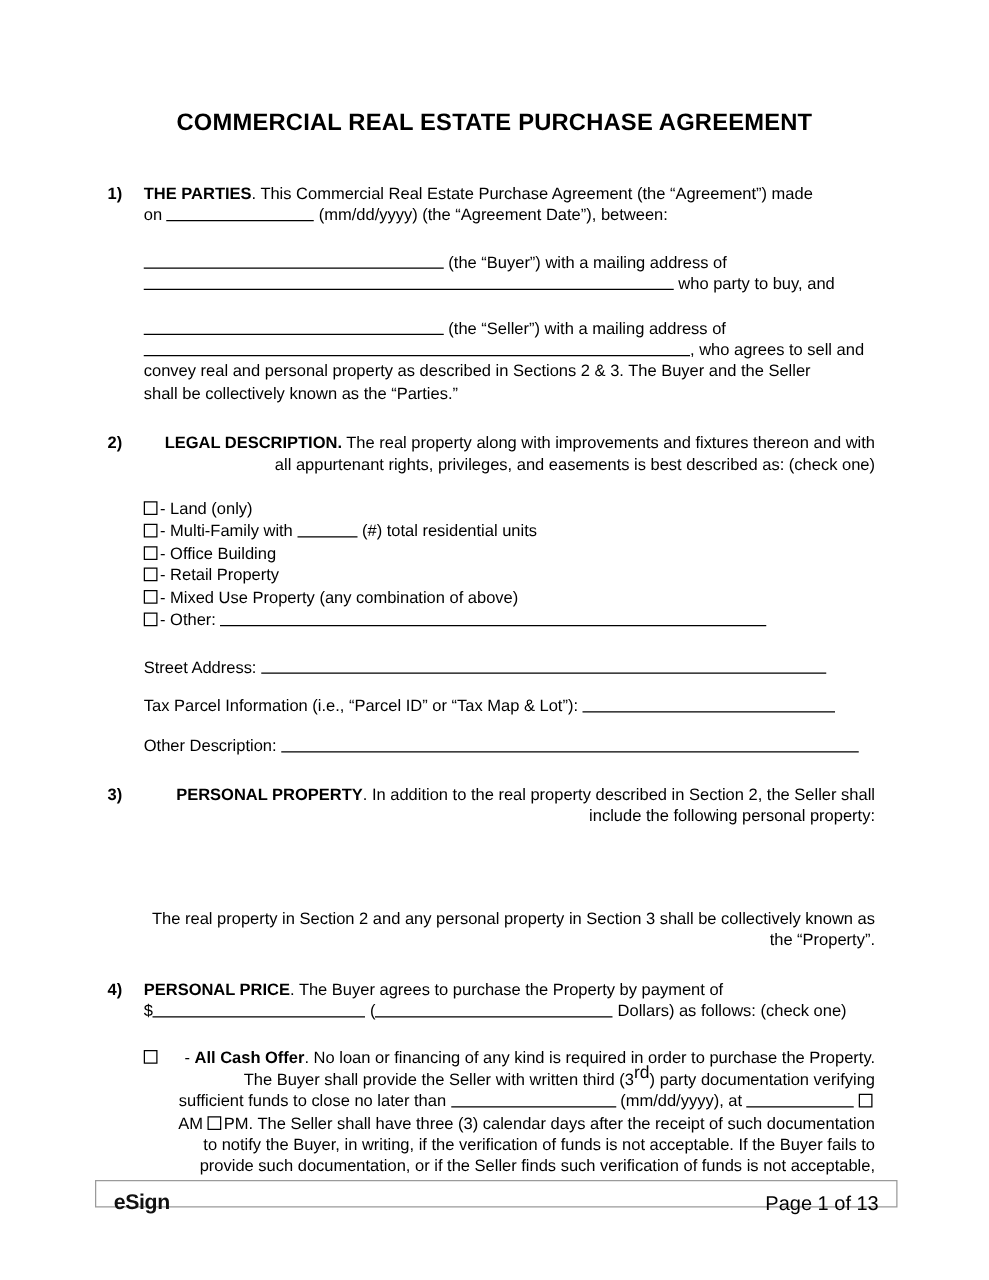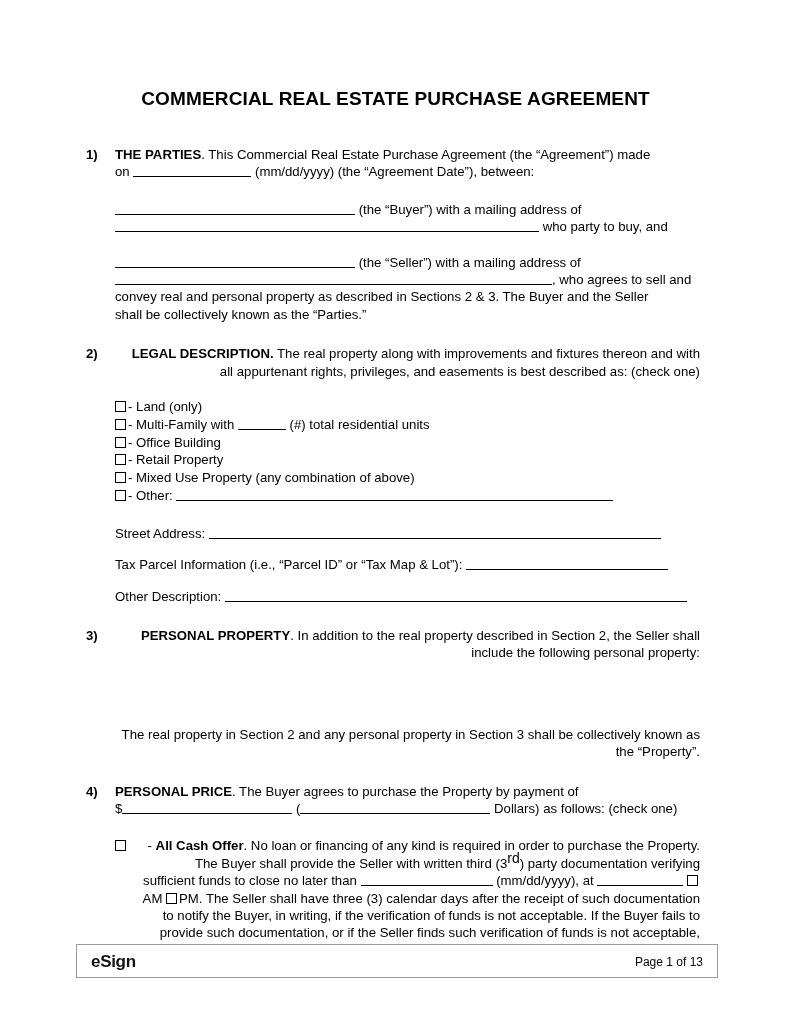--- a/index.html
+++ b/index.html
@@ -139,21 +139,21 @@
     left: 0;
     top: 3px;
   }
 
   
   .footer {
     position: absolute;
     left: 76px;
     top: 944px;
     width: 642px;
-    height: 34px;
+    height: 22px;
     border: 1.3px solid #9a9a9a;
     box-sizing: border-box;
     background: #fff;
   }
   .footer-inner {
     position: relative;
     width: 100%;
     height: 100%;
   }
   .esign-logo {
@@ -179,21 +179,21 @@
     height: 11px;
     margin-bottom: -1px;
     vertical-align: baseline;
   }
   .fb-55 { width: 55px; }
   .fb-60 { width: 62px; }
   .footer-page {
     position: absolute;
     right: 14px;
     top: 10px;
-    font-size: 12px;
+    font-size: 16px;
     white-space: nowrap;
   }
 </style>
 </head>
 <body>
 
 <div class="page">
 
   <div class="doc-title">COMMERCIAL REAL ESTATE PURCHASE AGREEMENT</div>
 

